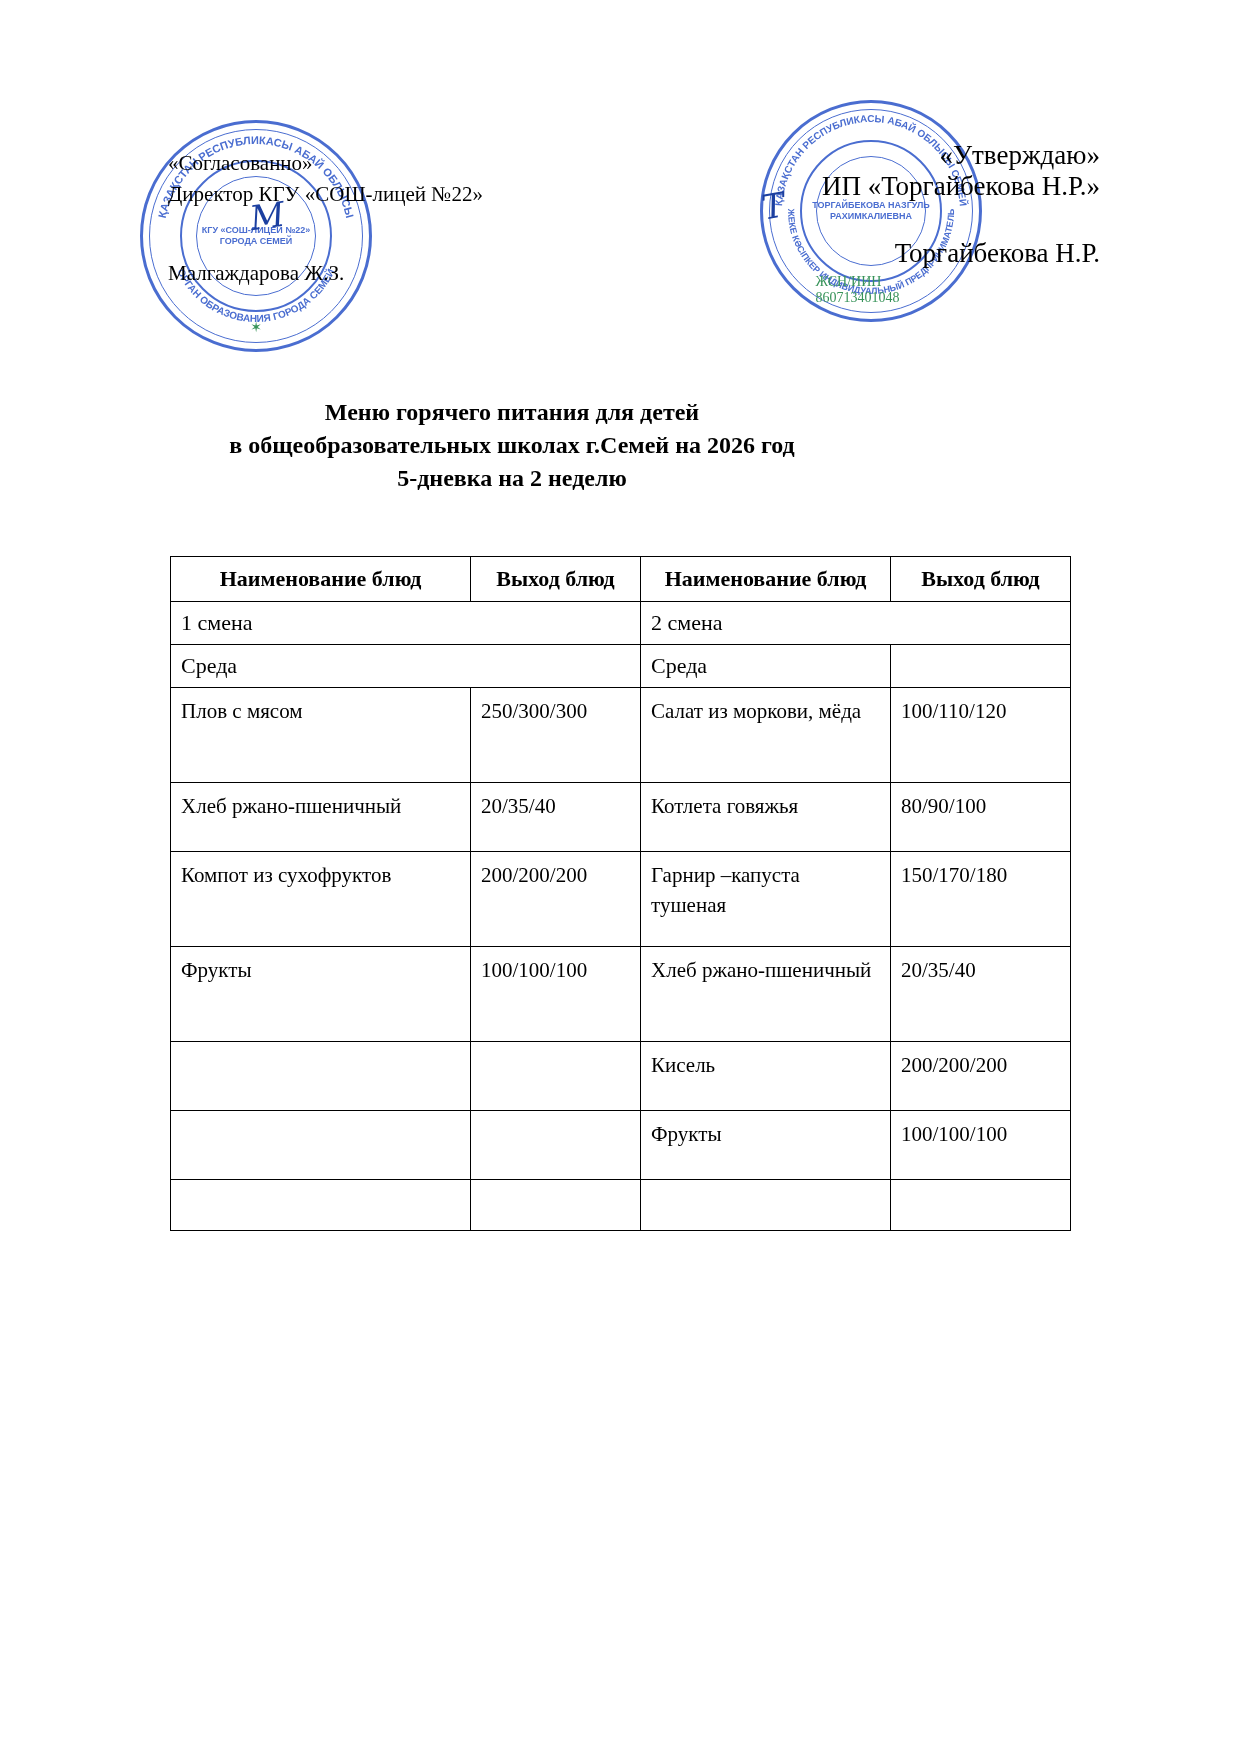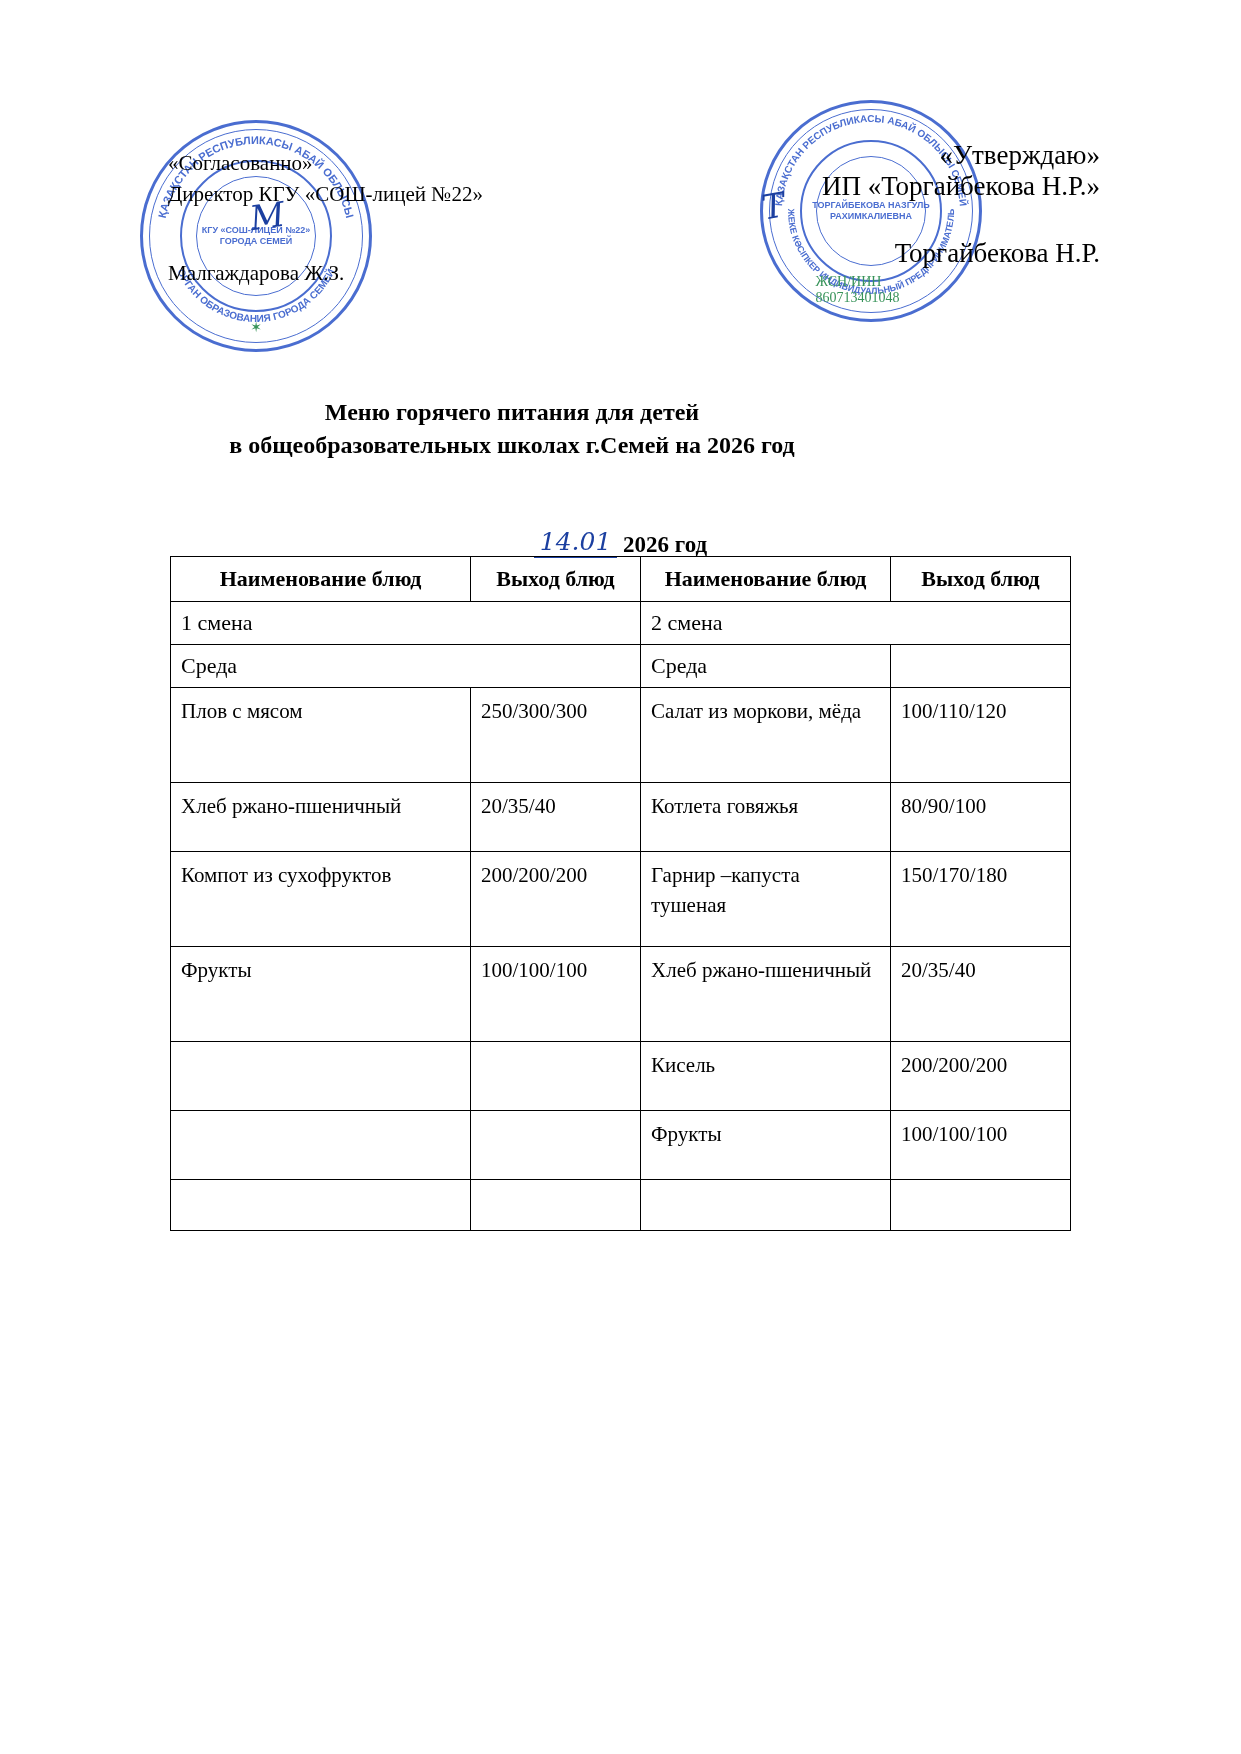--- a/index.html
+++ b/index.html
@@ -285,26 +285,23 @@
   <div class="approval-right">
     <span class="ln">«Утверждаю»</span>
     <span class="ln">ИП «Торгайбекова Н.Р.»</span>
     <span class="sig-name-right">Торгайбекова Н.Р.</span>
   </div>
   <div class="handsig right">Т</div>
 
   <div class="title-block">
     <div>Меню горячего питания для детей</div>
     <div>в общеобразовательных школах г.Семей на 2026 год</div>
-  </div>
-
-  <div class="date-line">
-    <span class="date-hand">14.01</span>
-    <span>2026 год</span>
-  </div>
+    <div>5-дневка на 2 неделю</div>
+  </div>
+
 
   <table class="menu">
     <colgroup>
       <col class="col-a">
         <col class="col-b">
         <col class="col-c">
         <col class="col-d">
     </colgroup>
     <thead>
       <tr>

